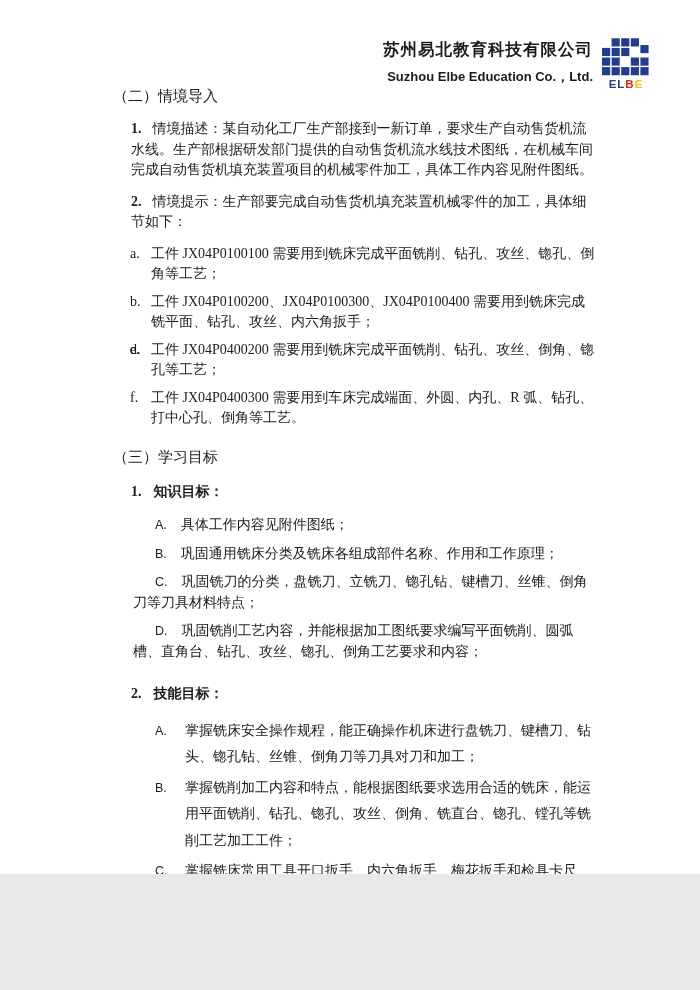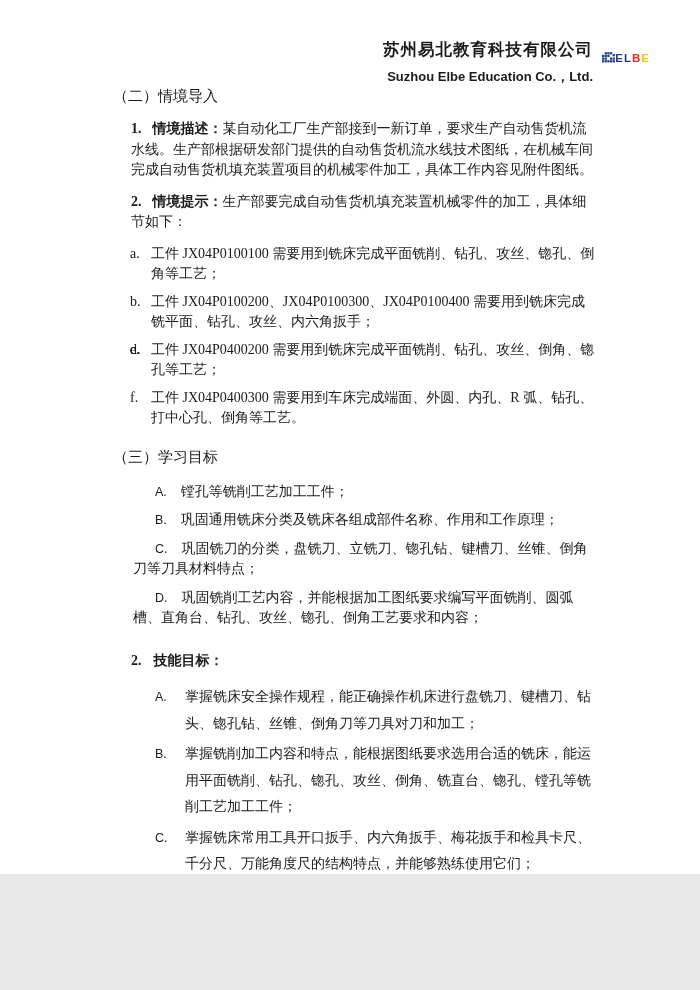--- a/index.html
+++ b/index.html
@@ -7,30 +7,30 @@
     width:700px;height:874px;position:relative;margin:0 auto;
     background:#ffffff;color:#1b1b1b;
     font-family:"Liberation Serif","DejaVu Serif",serif;
     font-size:14px;line-height:20.5px;overflow:hidden;
   }
   
   .header{position:absolute;top:38px;right:50px;display:flex;align-items:flex-start;gap:9px;}
   .company{text-align:right;padding-top:2px;}
   .company .cn{font-size:16.5px;font-weight:bold;letter-spacing:1px;line-height:20px;}
   .company .en{font-size:13px;font-weight:bold;font-family:"Liberation Sans","DejaVu Sans",sans-serif;line-height:18px;margin-top:8px;}
-  .logo{width:48px;display:flex;flex-direction:row;align-items:center;}
+  .logo{width:48px;display:flex;flex-direction:column;align-items:center;}
   .logo svg{display:block;}
   .logo-word{font-family:"Liberation Sans","DejaVu Sans",sans-serif;font-weight:bold;font-size:11.5px;letter-spacing:1px;line-height:13px;margin-top:1px;white-space:nowrap;}
   
   .content{position:absolute;left:113px;top:86px;width:482px;}
   .h-sec{font-size:15px;font-weight:normal;margin:0 0 13px 0;line-height:20px;}
   .h-sec2{margin-top:18px;margin-bottom:15px;}
   .num-para{margin:0 0 11px 18px;}
   .num-para .plabel{font-weight:bold;margin-right:11px;}
-  .num-para b{font-weight:bold;}
+  .num-para b{font-weight:normal;}
   .alpha{position:relative;margin:0 0 7px 17px;padding-left:21px;}
   .alpha .alabel{position:absolute;left:0;top:0;}
   .subtitle{margin:0 0 13px 18px;font-weight:bold;}
   .subtitle .plabel{margin-right:12px;}
   .kn-item{margin:0 0 8px 20px;text-indent:22px;}
   .kn-item .klabel{font-family:"Liberation Sans","DejaVu Sans",sans-serif;font-size:12.5px;margin-right:14px;}
   .sk-item{position:relative;margin:0 0 4px 42px;padding-left:30px;line-height:26.5px;}
   .sk-item .klabel{position:absolute;left:0;top:0;font-family:"Liberation Sans","DejaVu Sans",sans-serif;font-size:12.5px;line-height:26.5px;}
   .footer{position:absolute;left:0;right:0;top:919px;text-align:center;font-size:12px;color:#333;}
 </style>
@@ -79,22 +79,23 @@
 
     <p class="alpha"><span class="alabel">a.</span><span>工件 JX04P0100100 需要用到铣床完成平面铣削、钻孔、攻丝、锪孔、倒角等工艺；</span></p>
     <p class="alpha"><span class="alabel">b.</span><span>工件 JX04P0100200、JX04P0100300、JX04P0100400 需要用到铣床完成铣平面、钻孔、攻丝、内六角扳手；</span></p>
     <p class="alpha"><span class="alabel">c.</span></p>
     <p class="alpha"><span class="alabel">d.</span></p>
     <p class="alpha"><span class="alabel">e.</span><span>工件 JX04P0400200 需要用到铣床完成平面铣削、钻孔、攻丝、倒角、锪孔等工艺；</span></p>
     <p class="alpha"><span class="alabel">f.</span><span>工件 JX04P0400300 需要用到车床完成端面、外圆、内孔、R 弧、钻孔、打中心孔、倒角等工艺。</span></p>
 
     <h2 class="h-sec h-sec2">（三）学习目标</h2>
 
+    <p class="subtitle"><span class="plabel">1.</span><span>知识目标：</span></p>
 
-    <p class="kn-item"><span class="klabel">A.</span><span>镗孔等铣削工艺加工工件；</span></p>
+    <p class="kn-item"><span class="klabel">A.</span><span>具体工作内容见附件图纸；</span></p>
     <p class="kn-item"><span class="klabel">B.</span><span>巩固通用铣床分类及铣床各组成部件名称、作用和工作原理；</span></p>
     <p class="kn-item"><span class="klabel">C.</span><span>巩固铣刀的分类，盘铣刀、立铣刀、锪孔钻、键槽刀、丝锥、倒角刀等刀具材料特点；</span></p>
     <p class="kn-item"><span class="klabel">D.</span><span>巩固铣削工艺内容，并能根据加工图纸要求编写平面铣削、圆弧槽、直角台、钻孔、攻丝、锪孔、倒角工艺要求和内容；</span></p>
 
     <p class="subtitle" style="margin-top:22px"><span class="plabel">2.</span><span>技能目标：</span></p>
 
     <p class="sk-item"><span class="klabel">A.</span><span>掌握铣床安全操作规程，能正确操作机床进行盘铣刀、键槽刀、钻头、锪孔钻、丝锥、倒角刀等刀具对刀和加工；</span></p>
     <p class="sk-item"><span class="klabel">B.</span><span>掌握铣削加工内容和特点，能根据图纸要求选用合适的铣床，能运用平面铣削、钻孔、锪孔、攻丝、倒角、铣直台、锪孔、镗孔等铣削工艺加工工件；</span></p>
     <p class="sk-item"><span class="klabel">C.</span><span>掌握铣床常用工具开口扳手、内六角扳手、梅花扳手和检具卡尺、千分尺、万能角度尺的结构特点，并能够熟练使用它们；</span></p>
 

